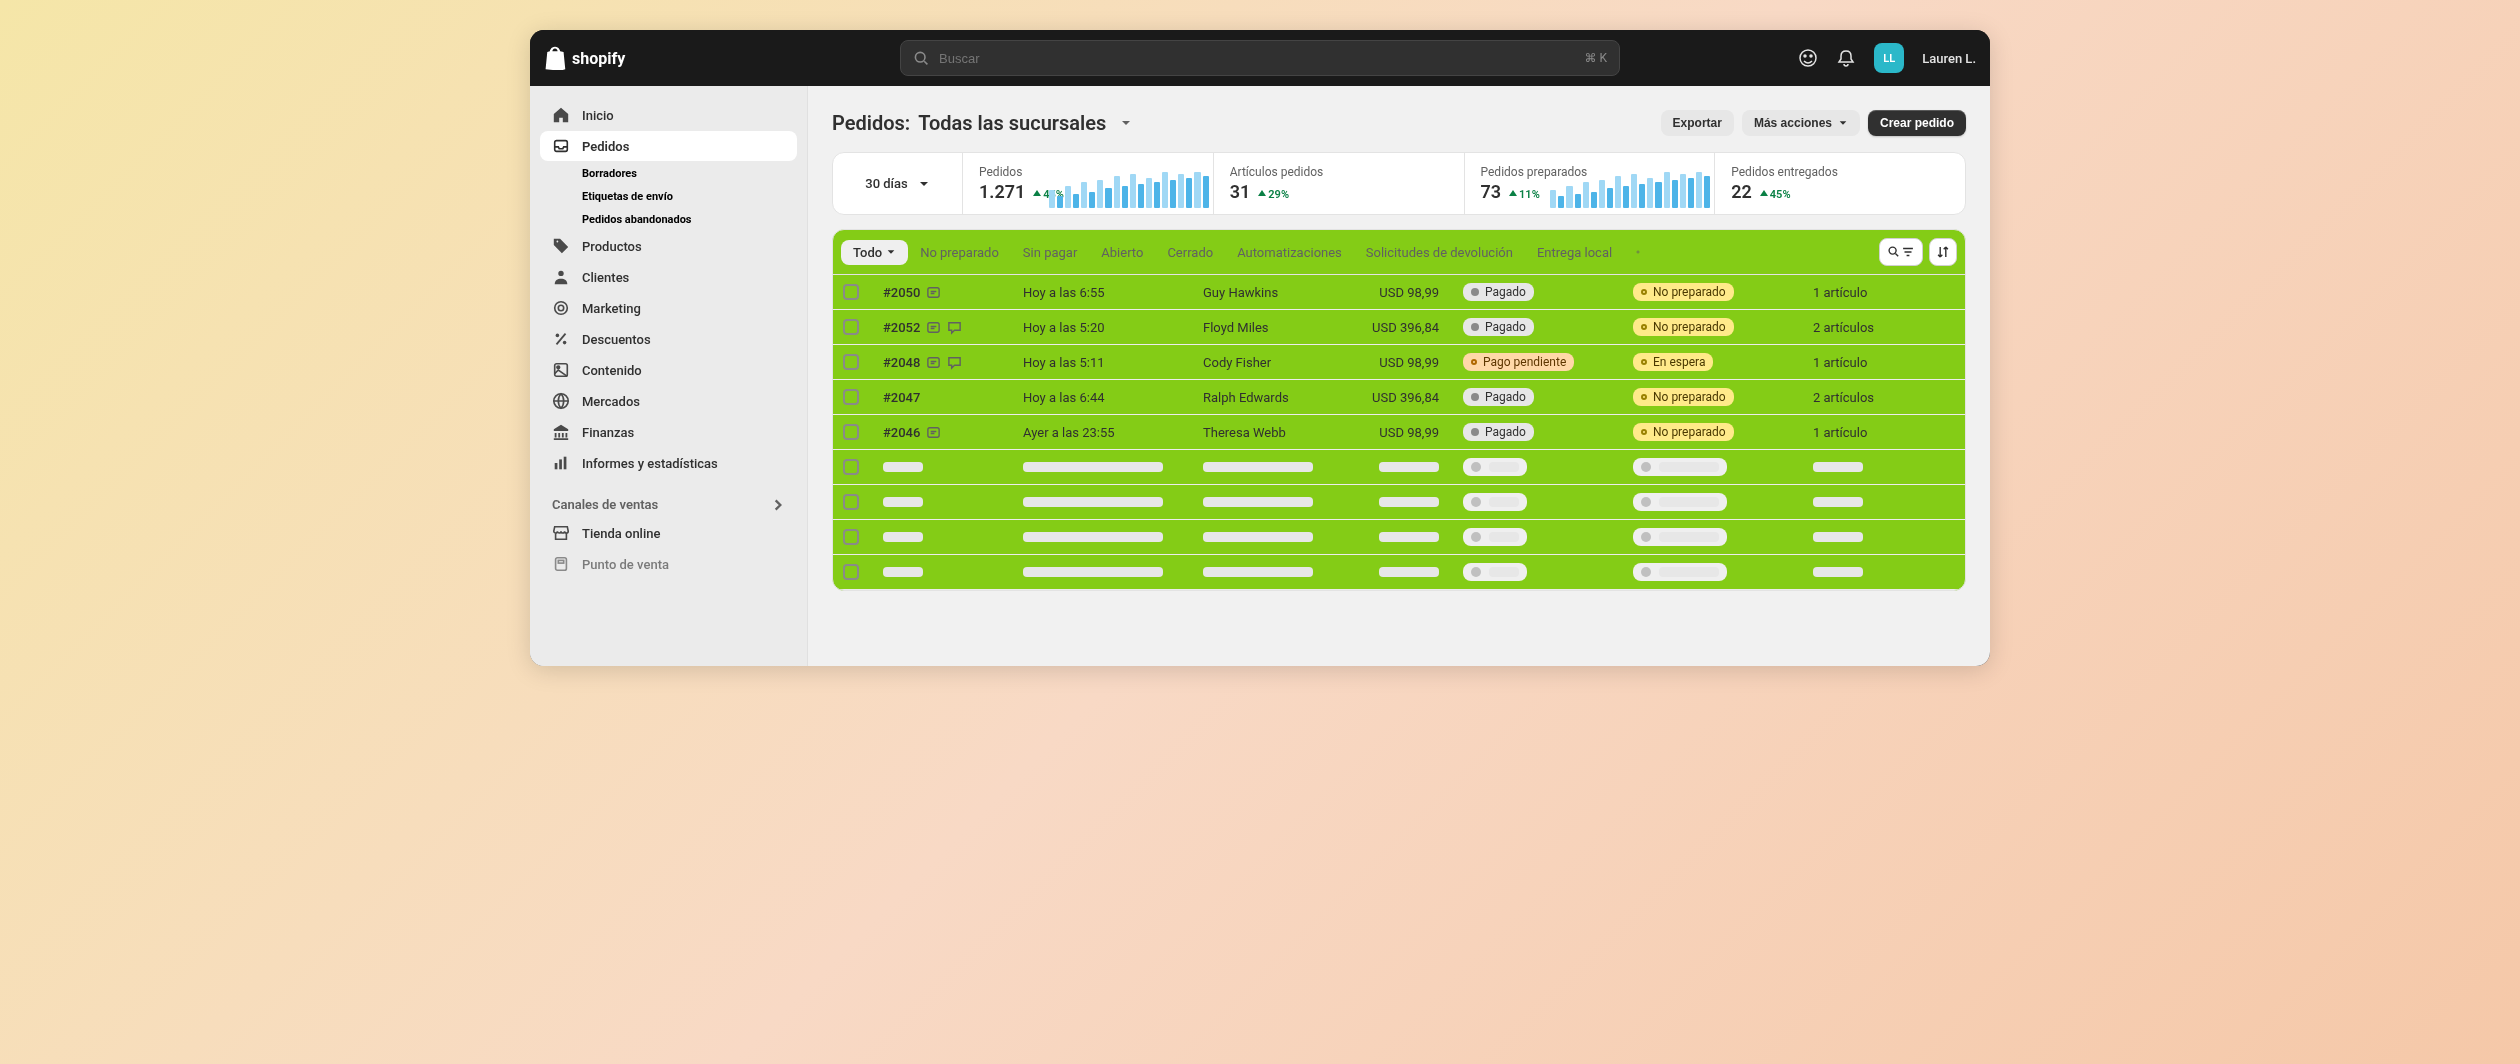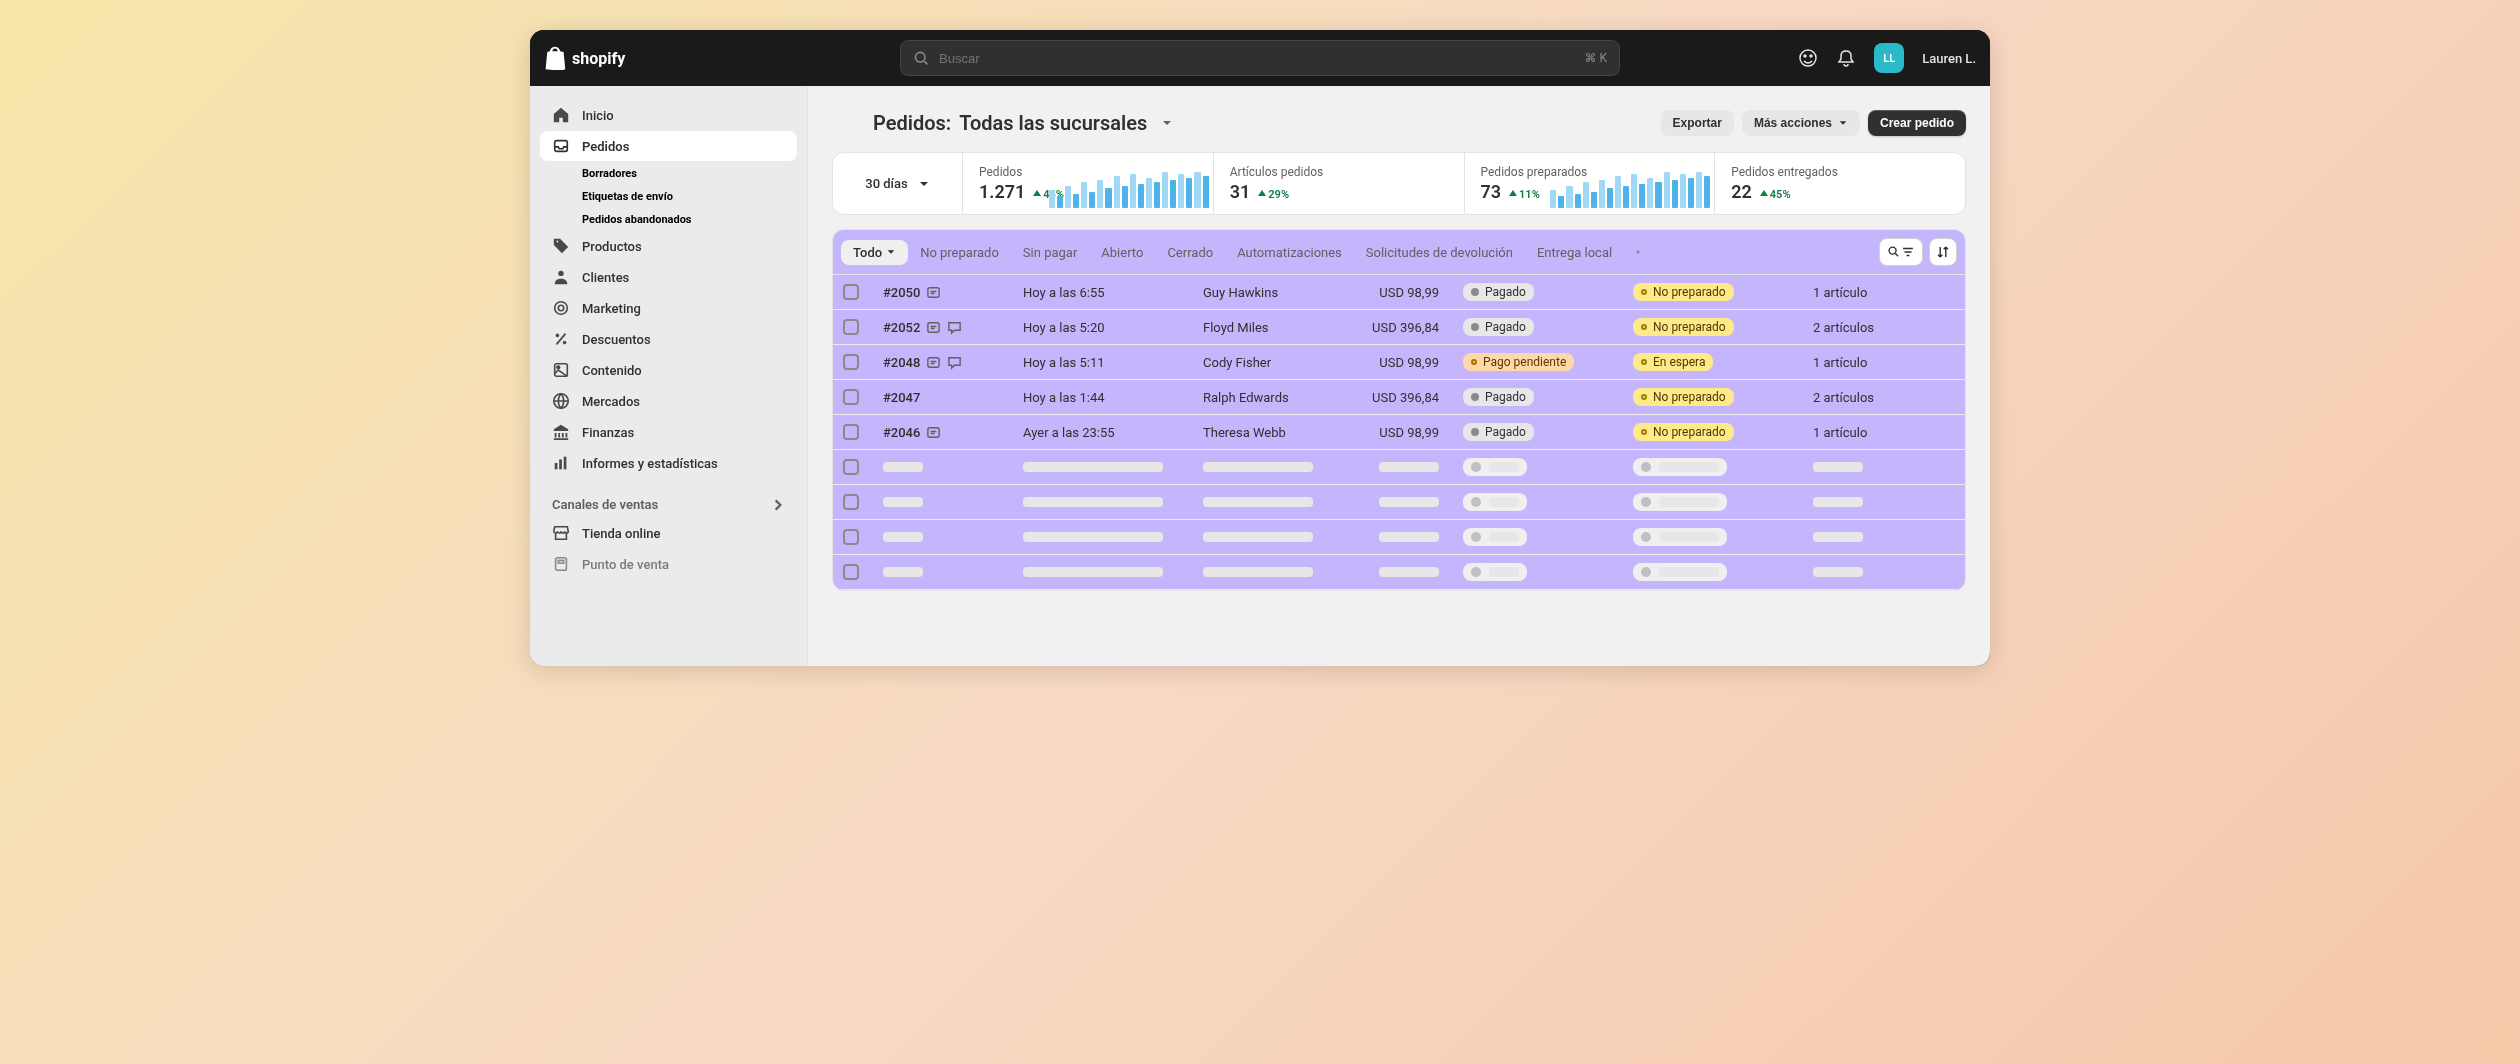--- a/index.html
+++ b/index.html
@@ -134,21 +134,20 @@
 .section-label .chev { width: 14px; height: 14px; }
 .main {
   flex: 1;
   padding: 24px 24px 0;
 }
 .page-head {
   display: flex;
   align-items: center;
   justify-content: space-between;
   margin-bottom: 16px;
-  margin-left: 41px;
 }
 .page-title {
   font-size: 20px;
   font-weight: 650;
   display: flex;
   align-items: center;
   gap: 8px;
 }
 .page-title .subtitle { font-weight: 650; }
 .chev-down { width: 12px; height: 12px; margin-left: 6px; color: #616161; }
@@ -190,21 +189,21 @@
 }
 .stat-label { font-size: 12px; color: #616161; margin-bottom: 2px; }
 .stat-val-row { display: flex; align-items: baseline; gap: 8px; }
 .stat-val { font-size: 18px; font-weight: 650; }
 .stat-delta { font-size: 11px; color: #0a8045; font-weight: 600; display: flex; align-items: center; gap: 2px; }
 .stat-delta svg { width: 8px; height: 8px; }
 .sparkline { position: absolute; right: 4px; bottom: 6px; width: 160px; height: 36px; display: flex; align-items: flex-end; gap: 2px; }
 .sparkline .bar { flex: 1; background: #a0d8f5; border-radius: 1px; }
 .sparkline .bar.alt { background: #4db4e8; }
 .table-card {
-  background: #c4b5fd;
+  background: #84cc16;
   border: 1px solid #e3e3e3;
   border-radius: 12px;
   overflow: hidden;
 }
 .tabs-row {
   display: flex;
   align-items: center;
   padding: 8px 8px;
   border-bottom: 1px solid #e3e3e3;
 }
@@ -633,21 +632,21 @@
               <div><span class="badge badge-yellow"><span class="badge-dot ring"></span>En espera</span></div>
               <div>1 artículo</div>
             </div>
             <div class="tbl-row">
               <div>
                 <div class="checkbox"></div>
               </div>
               <div class="order-cell">
                 <span>#2047</span>
               </div>
-              <div>Hoy a las 1:44</div>
+              <div>Hoy a las 6:44</div>
               <div>Ralph Edwards</div>
               <div class="col-total">USD 396,84</div>
               <div><span class="badge badge-gray"><span class="badge-dot"></span>Pagado</span></div>
               <div><span class="badge badge-yellow"><span class="badge-dot ring"></span>No preparado</span></div>
               <div>2 artículos</div>
             </div>
             <div class="tbl-row">
               <div>
                 <div class="checkbox"></div>
               </div>

